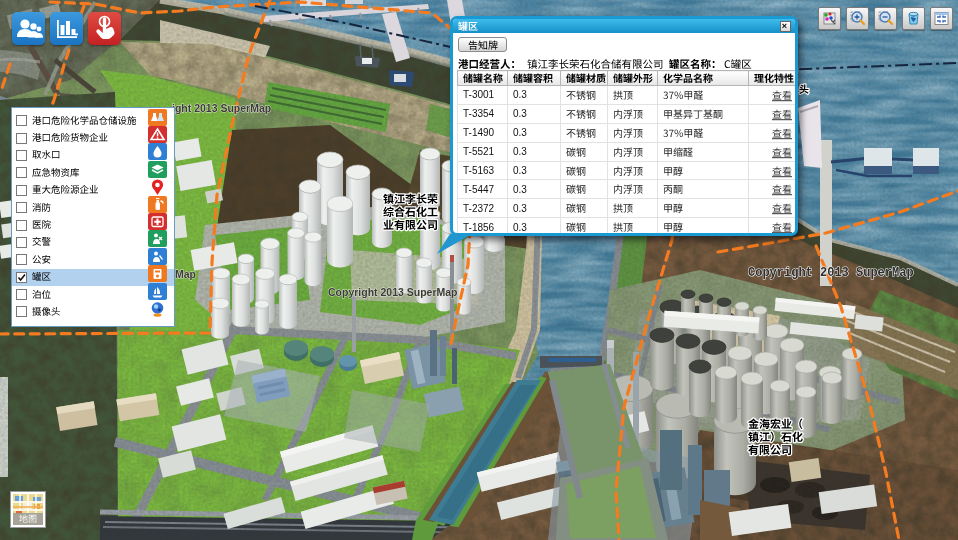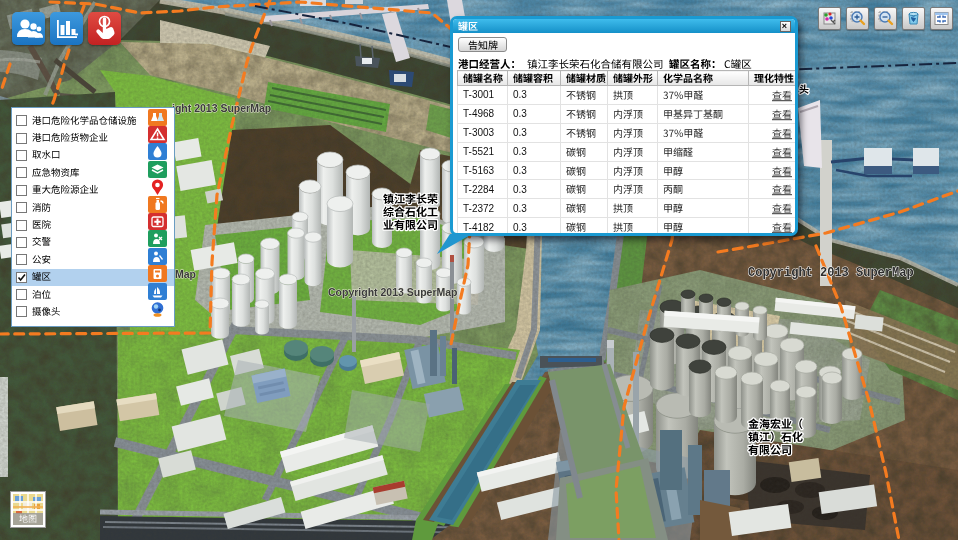--- a/index.html
+++ b/index.html
@@ -892,38 +892,38 @@
               </svg></td>
             <td><svg width="40" height="14" viewBox="0 -11 40 14" style="vertical-align:-2px;">
                 <path d="M2.6 0.1C3.9 0.1 5.0 -0.7 5.0 -2.0C5.0 -3.0 4.3 -3.6 3.4 -3.8V-3.9C4.2 -4.1 4.7 -4.7 4.7 -5.6C4.7 -6.8 3.8 -7.5 2.6 -7.5C1.8 -7.5 1.1 -7.1 0.6 -6.6L1.1 -6.0C1.5 -6.4 2.0 -6.7 2.6 -6.7C3.3 -6.7 3.8 -6.3 3.8 -5.6C3.8 -4.8 3.3 -4.2 1.8 -4.2V-3.5C3.5 -3.5 4.1 -2.9 4.1 -2.0C4.1 -1.2 3.5 -0.6 2.6 -0.6C1.7 -0.6 1.2 -1.0 0.8 -1.5L0.3 -0.9C0.8 -0.4 1.5 0.1 2.6 0.1Z M7.5 0.0H8.5C8.6 -2.9 8.9 -4.6 10.6 -6.8V-7.3H6.0V-6.5H9.6C8.2 -4.5 7.7 -2.8 7.5 0.0Z M13.1 -2.8C14.2 -2.8 14.8 -3.7 14.8 -5.2C14.8 -6.6 14.2 -7.5 13.1 -7.5C12.2 -7.5 11.5 -6.6 11.5 -5.2C11.5 -3.7 12.2 -2.8 13.1 -2.8ZM13.1 -3.4C12.6 -3.4 12.2 -4.0 12.2 -5.2C12.2 -6.3 12.6 -6.9 13.1 -6.9C13.7 -6.9 14.1 -6.3 14.1 -5.2C14.1 -4.0 13.7 -3.4 13.1 -3.4ZM13.4 0.1H14.0L18.0 -7.5H17.4ZM18.3 0.1C19.3 0.1 19.9 -0.7 19.9 -2.2C19.9 -3.7 19.3 -4.5 18.3 -4.5C17.3 -4.5 16.6 -3.7 16.6 -2.2C16.6 -0.7 17.3 0.1 18.3 0.1ZM18.3 -0.4C17.7 -0.4 17.3 -1.0 17.3 -2.2C17.3 -3.4 17.7 -3.9 18.3 -3.9C18.8 -3.9 19.2 -3.4 19.2 -2.2C19.2 -1.0 18.8 -0.4 18.3 -0.4Z M24.9 -7.0V-5.4H22.3V-7.0ZM25.7 -7.0H28.3V-5.4H25.7ZM24.9 -4.7V-3.1H22.3V-4.7ZM25.7 -4.7H28.3V-3.1H25.7ZM21.6 -7.8V-1.8H22.3V-2.3H24.9V0.8H25.7V-2.3H28.3V-1.8H29.1V-7.8Z M31.6 -1.6H33.9V-0.6H31.6ZM31.6 -2.2V-2.9C31.7 -2.8 31.8 -2.7 31.8 -2.6C32.4 -3.2 32.5 -4.0 32.5 -4.6V-5.5H33.0V-3.8C33.0 -3.3 33.1 -3.2 33.5 -3.2C33.5 -3.2 33.8 -3.2 33.9 -3.2V-2.2ZM30.8 -8.0V-7.3H32.0V-6.1H31.1V0.7H31.6V0.1H33.9V0.6H34.5V-6.1H33.5V-7.3H34.6V-8.0ZM32.5 -6.1V-7.3H33.0V-6.1ZM31.6 -3.1V-5.5H32.1V-4.6C32.1 -4.1 32.0 -3.5 31.6 -3.1ZM33.4 -5.5H33.9V-3.7H33.8C33.8 -3.7 33.6 -3.7 33.5 -3.7C33.4 -3.7 33.4 -3.7 33.4 -3.8ZM37.1 -6.4C36.6 -5.4 35.5 -4.4 34.5 -3.9C34.7 -3.7 34.9 -3.5 35.0 -3.3C35.2 -3.5 35.4 -3.6 35.7 -3.8V-3.3H36.9V-2.2H35.3V-1.5H36.9V-0.3H34.8V0.4H39.9V-0.3H37.6V-1.5H39.3V-2.2H37.6V-3.3H38.9V-3.9C39.1 -3.7 39.3 -3.6 39.6 -3.4C39.7 -3.6 39.9 -3.9 40.0 -4.0C39.1 -4.5 38.3 -5.0 37.6 -5.9L37.7 -6.1ZM35.8 -3.9C36.3 -4.3 36.8 -4.8 37.2 -5.4C37.7 -4.8 38.3 -4.3 38.9 -3.9ZM38.0 -8.4V-7.5H36.5V-8.4H35.8V-7.5H34.7V-6.9H35.8V-6.0H36.5V-6.9H38.0V-6.0H38.7V-6.9H39.9V-7.5H38.7V-8.4Z" fill="#222"></path>
               </svg></td>
             <td class="ck"><svg width="20" height="14" viewBox="0 -11 20 14" style="vertical-align:-2px;">
                 <path d="M3.0 -2.2H7.0V-1.3H3.0ZM3.0 -3.5H7.0V-2.7H3.0ZM2.2 -4.1V-0.8H7.8V-4.1ZM0.7 -0.2V0.5H9.3V-0.2ZM4.6 -8.4V-7.1H0.6V-6.5H3.8C2.9 -5.5 1.6 -4.7 0.4 -4.2C0.5 -4.1 0.7 -3.8 0.8 -3.6C2.2 -4.2 3.7 -5.2 4.6 -6.4V-4.4H5.3V-6.4C6.3 -5.3 7.8 -4.2 9.1 -3.7C9.2 -3.9 9.5 -4.2 9.6 -4.3C8.4 -4.7 7.0 -5.6 6.2 -6.5H9.4V-7.1H5.3V-8.4Z M13.3 -2.1H17.7V-1.4H13.3ZM13.3 -2.7V-3.4H17.7V-2.7ZM13.3 -0.9H17.7V-0.2H13.3ZM18.3 -8.3C16.7 -8.0 13.6 -7.9 11.2 -7.8C11.2 -7.7 11.3 -7.4 11.3 -7.2C12.2 -7.2 13.1 -7.3 14.1 -7.3C14.0 -7.1 13.9 -6.9 13.9 -6.6H11.3V-6.0H13.6C13.5 -5.8 13.4 -5.5 13.3 -5.3H10.6V-4.7H13.0C12.3 -3.6 11.5 -2.7 10.3 -2.0C10.5 -1.9 10.7 -1.6 10.8 -1.4C11.5 -1.8 12.1 -2.3 12.6 -2.9V0.8H13.3V0.4H17.7V0.8H18.4V-4.0H13.4C13.6 -4.2 13.7 -4.4 13.8 -4.7H19.4V-5.3H14.1C14.2 -5.5 14.4 -5.8 14.5 -6.0H18.8V-6.6H14.7L14.9 -7.4C16.4 -7.4 17.7 -7.6 18.7 -7.8Z" fill="#333"></path>
                 <rect x="0" y="1.2" width="20" height="1" fill="#333"></rect>
               </svg></td>
           </tr>
           <tr>
-            <td>T-4968</td>
+            <td>T-3354</td>
             <td>0.3</td>
             <td><svg width="30" height="14" viewBox="0 -11 30 14" style="vertical-align:-2px;">
                 <path d="M5.6 -4.8C6.8 -4.0 8.3 -2.8 9.0 -2.0L9.6 -2.6C8.8 -3.4 7.3 -4.5 6.2 -5.3ZM0.7 -7.7V-6.9H5.1C4.2 -5.2 2.4 -3.5 0.4 -2.6C0.6 -2.4 0.8 -2.1 1.0 -1.9C2.3 -2.6 3.6 -3.6 4.6 -4.8V0.8H5.4V-5.8C5.7 -6.2 5.9 -6.6 6.1 -6.9H9.3V-7.7Z M18.6 -8.3C17.6 -8.1 15.9 -7.9 14.5 -7.8C14.6 -7.6 14.6 -7.4 14.7 -7.2C15.2 -7.2 15.9 -7.3 16.5 -7.3V-6.5H14.3V-5.8H15.9C15.4 -5.1 14.7 -4.5 14.0 -4.1C14.1 -4.0 14.4 -3.8 14.5 -3.6C15.2 -4.0 16.0 -4.8 16.5 -5.6V-3.7H17.2V-5.6C17.7 -4.8 18.4 -4.0 19.1 -3.6C19.3 -3.8 19.5 -4.0 19.6 -4.2C19.0 -4.5 18.2 -5.1 17.8 -5.8H19.5V-6.5H17.2V-7.4C17.9 -7.5 18.6 -7.6 19.1 -7.8ZM14.6 -3.5V-2.8H15.5C15.4 -1.3 15.1 -0.3 13.8 0.3C14.0 0.4 14.2 0.7 14.3 0.8C15.7 0.1 16.0 -1.1 16.2 -2.8H17.3C17.2 -2.4 17.1 -1.9 17.1 -1.6H17.4L18.7 -1.6C18.6 -0.5 18.5 -0.0 18.3 0.1C18.3 0.2 18.2 0.2 18.0 0.2C17.9 0.2 17.4 0.2 16.9 0.2C17.0 0.3 17.1 0.6 17.1 0.8C17.6 0.8 18.1 0.8 18.3 0.8C18.5 0.8 18.7 0.7 18.9 0.6C19.1 0.3 19.2 -0.3 19.3 -1.9C19.3 -2.0 19.4 -2.2 19.4 -2.2H17.9C18.0 -2.6 18.1 -3.1 18.1 -3.5ZM11.8 -8.4C11.5 -7.5 11.0 -6.6 10.4 -6.0C10.5 -5.8 10.7 -5.5 10.8 -5.3C11.1 -5.6 11.4 -6.0 11.6 -6.5H14.0V-7.2H12.0C12.2 -7.5 12.3 -7.9 12.4 -8.2ZM10.6 -3.4V-2.8H12.0V-0.8C12.0 -0.3 11.7 -0.1 11.5 0.0C11.7 0.2 11.8 0.5 11.9 0.7C12.1 0.5 12.3 0.3 14.0 -0.6C13.9 -0.8 13.9 -1.0 13.8 -1.2L12.7 -0.6V-2.8H14.0V-3.4H12.7V-4.8H13.8V-5.5H11.1V-4.8H12.0V-3.4Z M21.7 -8.4C21.4 -7.4 20.9 -6.5 20.3 -6.0C20.4 -5.8 20.6 -5.4 20.7 -5.2C21.1 -5.6 21.4 -6.0 21.7 -6.5H24.0V-7.3H22.0C22.2 -7.6 22.3 -7.9 22.4 -8.2ZM21.9 0.7C22.1 0.6 22.4 0.4 24.0 -0.5C24.0 -0.6 23.9 -0.9 23.9 -1.1L22.7 -0.5V-2.8H24.1V-3.4H22.7V-4.8H23.8V-5.5H21.1V-4.8H22.0V-3.4H20.6V-2.8H22.0V-0.6C22.0 -0.2 21.8 0.0 21.6 0.1C21.7 0.2 21.9 0.6 21.9 0.7ZM24.3 -7.9V0.8H25.0V-7.2H28.6V-0.2C28.6 -0.1 28.5 0.0 28.4 0.0C28.2 0.0 27.8 0.0 27.2 -0.0C27.4 0.2 27.5 0.5 27.5 0.7C28.2 0.7 28.6 0.7 28.9 0.5C29.2 0.4 29.3 0.2 29.3 -0.2V-7.9ZM27.5 -6.8C27.3 -6.0 27.1 -5.2 26.8 -4.4C26.5 -5.0 26.1 -5.7 25.8 -6.2L25.2 -5.9C25.7 -5.2 26.1 -4.4 26.5 -3.6C26.1 -2.5 25.6 -1.6 25.1 -0.8C25.2 -0.7 25.5 -0.5 25.6 -0.4C26.1 -1.1 26.5 -1.9 26.9 -2.9C27.2 -2.2 27.5 -1.5 27.7 -1.0L28.3 -1.3C28.0 -1.9 27.6 -2.8 27.2 -3.7C27.6 -4.7 27.9 -5.7 28.1 -6.7Z" fill="#222"></path>
               </svg></td>
             <td><svg width="30" height="14" viewBox="0 -11 30 14" style="vertical-align:-2px;">
                 <path d="M1.0 -6.7V0.8H1.7V-6.0H4.6C4.6 -4.6 4.2 -3.0 2.0 -1.8C2.2 -1.7 2.4 -1.4 2.5 -1.2C3.9 -2.0 4.6 -3.0 5.0 -3.9C5.9 -3.1 6.9 -2.0 7.4 -1.4L8.0 -1.8C7.4 -2.6 6.2 -3.8 5.2 -4.6C5.3 -5.1 5.4 -5.5 5.4 -6.0H8.3V-0.2C8.3 -0.0 8.2 0.0 8.0 0.1C7.8 0.1 7.2 0.1 6.5 0.0C6.6 0.2 6.7 0.6 6.7 0.8C7.6 0.8 8.2 0.8 8.6 0.7C8.9 0.5 9.0 0.3 9.0 -0.2V-6.7H5.4V-8.4H4.6V-6.7Z M18.7 -8.4C17.5 -8.1 15.2 -7.8 13.3 -7.7C13.4 -7.5 13.5 -7.3 13.5 -7.1C15.4 -7.2 17.7 -7.4 19.2 -7.8ZM13.6 -6.6C13.9 -6.2 14.2 -5.5 14.4 -5.0L15.0 -5.3C14.9 -5.7 14.6 -6.4 14.3 -6.9ZM15.5 -6.8C15.7 -6.3 15.9 -5.6 16.0 -5.2L16.7 -5.4C16.6 -5.9 16.4 -6.5 16.1 -7.0ZM18.2 -7.2C18.0 -6.7 17.6 -5.8 17.2 -5.3L17.8 -5.0C18.2 -5.5 18.6 -6.3 18.9 -7.0ZM10.9 -7.8C11.5 -7.4 12.3 -6.9 12.7 -6.6L13.1 -7.2C12.7 -7.5 11.9 -8.0 11.3 -8.3ZM10.4 -5.1C11.0 -4.7 11.8 -4.3 12.2 -4.0L12.6 -4.6C12.2 -4.9 11.4 -5.3 10.8 -5.6ZM10.6 0.2 11.3 0.7C11.8 -0.3 12.5 -1.5 13.0 -2.6L12.4 -3.1C11.9 -1.9 11.1 -0.6 10.6 0.2ZM15.9 -3.1V-2.6H13.1V-1.9H15.9V-0.0C15.9 0.1 15.9 0.1 15.7 0.1C15.6 0.1 15.1 0.1 14.5 0.1C14.6 0.3 14.8 0.6 14.8 0.8C15.5 0.8 15.9 0.8 16.2 0.7C16.6 0.6 16.6 0.4 16.6 0.0V-1.9H19.4V-2.6H16.6V-2.9C17.3 -3.3 18.1 -4.0 18.6 -4.6L18.1 -5.0L18.0 -4.9H13.7V-4.2H17.3C16.9 -3.8 16.4 -3.4 15.9 -3.1Z M26.6 -5.0V-3.0C26.6 -1.9 26.4 -0.6 24.0 0.2C24.1 0.4 24.4 0.6 24.4 0.8C26.9 -0.1 27.4 -1.7 27.4 -2.9V-5.0ZM27.1 -0.9C27.8 -0.4 28.7 0.3 29.1 0.8L29.6 0.2C29.2 -0.2 28.3 -0.9 27.6 -1.4ZM24.8 -6.3V-1.6H25.5V-5.6H28.5V-1.6H29.2V-6.3H26.9L27.3 -7.3H29.6V-8.0H24.4V-7.3H26.5C26.4 -7.0 26.3 -6.6 26.2 -6.3ZM20.4 -7.7V-7.0H22.1V-0.5C22.1 -0.4 22.0 -0.3 21.9 -0.3C21.7 -0.3 21.1 -0.3 20.5 -0.3C20.7 -0.1 20.8 0.2 20.8 0.4C21.6 0.5 22.1 0.4 22.4 0.3C22.7 0.2 22.8 -0.1 22.8 -0.5V-7.0H24.2V-7.7Z" fill="#222"></path>
               </svg></td>
             <td><svg width="60" height="14" viewBox="0 -11 60 14" style="vertical-align:-2px;">
                 <path d="M4.6 -7.0V-5.4H2.0V-7.0ZM5.4 -7.0H8.0V-5.4H5.4ZM4.6 -4.7V-3.1H2.0V-4.7ZM5.4 -4.7H8.0V-3.1H5.4ZM1.3 -7.8V-1.8H2.0V-2.3H4.6V0.8H5.4V-2.3H8.0V-1.8H8.8V-7.8Z M16.8 -8.4V-7.4H13.2V-8.4H12.4V-7.4H10.9V-6.8H12.4V-3.6H10.5V-3.0H12.6C12.1 -2.2 11.2 -1.6 10.4 -1.3C10.5 -1.1 10.7 -0.9 10.8 -0.7C11.8 -1.2 12.8 -2.0 13.5 -3.0H16.6C17.2 -2.1 18.2 -1.2 19.2 -0.8C19.3 -1.0 19.5 -1.3 19.7 -1.4C18.8 -1.7 18.0 -2.3 17.4 -3.0H19.6V-3.6H17.6V-6.8H19.1V-7.4H17.6V-8.4ZM13.2 -6.8H16.8V-6.1H13.2ZM14.6 -2.6V-1.8H12.6V-1.2H14.6V-0.1H11.2V0.5H18.8V-0.1H15.4V-1.2H17.5V-1.8H15.4V-2.6ZM13.2 -5.6H16.8V-4.9H13.2ZM13.2 -4.3H16.8V-3.6H13.2Z M26.5 -3.3V-2.2H23.3L23.4 -2.5V-3.3H22.6V-2.6L22.6 -2.2H20.5V-1.6H22.5C22.3 -0.9 21.8 -0.2 20.5 0.3C20.7 0.4 20.9 0.7 21.0 0.8C22.5 0.2 23.1 -0.7 23.3 -1.6H26.5V0.8H27.3V-1.6H29.5V-2.2H27.3V-3.3ZM21.4 -7.6V-4.9C21.4 -3.9 21.9 -3.7 23.5 -3.7C23.9 -3.7 27.1 -3.7 27.5 -3.7C28.8 -3.7 29.1 -3.9 29.3 -5.1C29.1 -5.1 28.7 -5.2 28.6 -5.3C28.5 -4.5 28.3 -4.3 27.5 -4.3C26.8 -4.3 24.0 -4.3 23.5 -4.3C22.3 -4.3 22.1 -4.4 22.1 -4.9V-5.5H28.3V-7.9H21.4ZM22.1 -7.3H27.6V-6.2H22.1Z M30.6 -7.5V-6.7H34.9V-0.4C34.9 -0.2 34.8 -0.1 34.5 -0.1C34.3 -0.1 33.4 -0.1 32.4 -0.1C32.6 0.1 32.7 0.5 32.8 0.7C34.0 0.7 34.7 0.7 35.1 0.6C35.6 0.4 35.7 0.2 35.7 -0.4V-6.7H39.4V-7.5Z M46.8 -8.4V-7.4H43.2V-8.4H42.5V-7.4H40.9V-6.8H42.5V-3.6H40.5V-3.0H42.6C42.1 -2.2 41.2 -1.6 40.4 -1.3C40.5 -1.1 40.7 -0.9 40.9 -0.7C41.8 -1.2 42.8 -2.0 43.5 -3.0H46.6C47.2 -2.1 48.2 -1.2 49.2 -0.8C49.3 -1.0 49.5 -1.3 49.7 -1.4C48.8 -1.7 48.0 -2.3 47.4 -3.0H49.5V-3.6H47.6V-6.8H49.1V-7.4H47.6V-8.4ZM43.2 -6.8H46.8V-6.1H43.2ZM44.6 -2.6V-1.8H42.5V-1.2H44.6V-0.1H41.2V0.5H48.8V-0.1H45.4V-1.2H47.5V-1.8H45.4V-2.6ZM43.2 -5.6H46.8V-4.9H43.2ZM43.2 -4.3H46.8V-3.6H43.2Z M55.8 -6.3V-5.6H58.2V-6.3ZM51.2 -1.6H53.6V-0.6H51.2ZM51.2 -2.2V-2.9C51.3 -2.8 51.4 -2.7 51.5 -2.6C52.0 -3.2 52.2 -4.0 52.2 -4.6V-5.5H52.6V-3.8C52.6 -3.3 52.8 -3.2 53.1 -3.2H53.6V-2.2ZM50.5 -8.0V-7.3H51.6V-6.1H50.7V0.7H51.2V0.1H53.6V0.6H54.1V-6.1H53.2V-7.3H54.3V-8.0ZM52.2 -6.1V-7.3H52.6V-6.1ZM51.2 -3.0V-5.5H51.7V-4.6C51.7 -4.1 51.6 -3.5 51.2 -3.0ZM53.1 -5.5H53.6V-3.7H53.5C53.4 -3.7 53.2 -3.7 53.2 -3.7C53.1 -3.7 53.1 -3.7 53.1 -3.8ZM54.7 -7.9V0.8H55.4V-7.3H58.7V-0.1C58.7 0.0 58.6 0.1 58.5 0.1C58.3 0.1 57.9 0.1 57.4 0.1C57.5 0.3 57.6 0.6 57.6 0.8C58.2 0.8 58.7 0.8 59.0 0.7C59.2 0.5 59.3 0.3 59.3 -0.1V-7.9ZM56.5 -4.0H57.5V-2.2H56.5ZM56.0 -4.6V-1.0H56.5V-1.6H58.0V-4.6Z" fill="#222"></path>
               </svg></td>
             <td class="ck"><svg width="20" height="14" viewBox="0 -11 20 14" style="vertical-align:-2px;">
                 <path d="M3.0 -2.2H7.0V-1.3H3.0ZM3.0 -3.5H7.0V-2.7H3.0ZM2.2 -4.1V-0.8H7.8V-4.1ZM0.7 -0.2V0.5H9.3V-0.2ZM4.6 -8.4V-7.1H0.6V-6.5H3.8C2.9 -5.5 1.6 -4.7 0.4 -4.2C0.5 -4.1 0.7 -3.8 0.8 -3.6C2.2 -4.2 3.7 -5.2 4.6 -6.4V-4.4H5.3V-6.4C6.3 -5.3 7.8 -4.2 9.1 -3.7C9.2 -3.9 9.5 -4.2 9.6 -4.3C8.4 -4.7 7.0 -5.6 6.2 -6.5H9.4V-7.1H5.3V-8.4Z M13.3 -2.1H17.7V-1.4H13.3ZM13.3 -2.7V-3.4H17.7V-2.7ZM13.3 -0.9H17.7V-0.2H13.3ZM18.3 -8.3C16.7 -8.0 13.6 -7.9 11.2 -7.8C11.2 -7.7 11.3 -7.4 11.3 -7.2C12.2 -7.2 13.1 -7.3 14.1 -7.3C14.0 -7.1 13.9 -6.9 13.9 -6.6H11.3V-6.0H13.6C13.5 -5.8 13.4 -5.5 13.3 -5.3H10.6V-4.7H13.0C12.3 -3.6 11.5 -2.7 10.3 -2.0C10.5 -1.9 10.7 -1.6 10.8 -1.4C11.5 -1.8 12.1 -2.3 12.6 -2.9V0.8H13.3V0.4H17.7V0.8H18.4V-4.0H13.4C13.6 -4.2 13.7 -4.4 13.8 -4.7H19.4V-5.3H14.1C14.2 -5.5 14.4 -5.8 14.5 -6.0H18.8V-6.6H14.7L14.9 -7.4C16.4 -7.4 17.7 -7.6 18.7 -7.8Z" fill="#333"></path>
                 <rect x="0" y="1.2" width="20" height="1" fill="#333"></rect>
               </svg></td>
           </tr>
           <tr>
-            <td>T-3003</td>
+            <td>T-1490</td>
             <td>0.3</td>
             <td><svg width="30" height="14" viewBox="0 -11 30 14" style="vertical-align:-2px;">
                 <path d="M5.6 -4.8C6.8 -4.0 8.3 -2.8 9.0 -2.0L9.6 -2.6C8.8 -3.4 7.3 -4.5 6.2 -5.3ZM0.7 -7.7V-6.9H5.1C4.2 -5.2 2.4 -3.5 0.4 -2.6C0.6 -2.4 0.8 -2.1 1.0 -1.9C2.3 -2.6 3.6 -3.6 4.6 -4.8V0.8H5.4V-5.8C5.7 -6.2 5.9 -6.6 6.1 -6.9H9.3V-7.7Z M18.6 -8.3C17.6 -8.1 15.9 -7.9 14.5 -7.8C14.6 -7.6 14.6 -7.4 14.7 -7.2C15.2 -7.2 15.9 -7.3 16.5 -7.3V-6.5H14.3V-5.8H15.9C15.4 -5.1 14.7 -4.5 14.0 -4.1C14.1 -4.0 14.4 -3.8 14.5 -3.6C15.2 -4.0 16.0 -4.8 16.5 -5.6V-3.7H17.2V-5.6C17.7 -4.8 18.4 -4.0 19.1 -3.6C19.3 -3.8 19.5 -4.0 19.6 -4.2C19.0 -4.5 18.2 -5.1 17.8 -5.8H19.5V-6.5H17.2V-7.4C17.9 -7.5 18.6 -7.6 19.1 -7.8ZM14.6 -3.5V-2.8H15.5C15.4 -1.3 15.1 -0.3 13.8 0.3C14.0 0.4 14.2 0.7 14.3 0.8C15.7 0.1 16.0 -1.1 16.2 -2.8H17.3C17.2 -2.4 17.1 -1.9 17.1 -1.6H17.4L18.7 -1.6C18.6 -0.5 18.5 -0.0 18.3 0.1C18.3 0.2 18.2 0.2 18.0 0.2C17.9 0.2 17.4 0.2 16.9 0.2C17.0 0.3 17.1 0.6 17.1 0.8C17.6 0.8 18.1 0.8 18.3 0.8C18.5 0.8 18.7 0.7 18.9 0.6C19.1 0.3 19.2 -0.3 19.3 -1.9C19.3 -2.0 19.4 -2.2 19.4 -2.2H17.9C18.0 -2.6 18.1 -3.1 18.1 -3.5ZM11.8 -8.4C11.5 -7.5 11.0 -6.6 10.4 -6.0C10.5 -5.8 10.7 -5.5 10.8 -5.3C11.1 -5.6 11.4 -6.0 11.6 -6.5H14.0V-7.2H12.0C12.2 -7.5 12.3 -7.9 12.4 -8.2ZM10.6 -3.4V-2.8H12.0V-0.8C12.0 -0.3 11.7 -0.1 11.5 0.0C11.7 0.2 11.8 0.5 11.9 0.7C12.1 0.5 12.3 0.3 14.0 -0.6C13.9 -0.8 13.9 -1.0 13.8 -1.2L12.7 -0.6V-2.8H14.0V-3.4H12.7V-4.8H13.8V-5.5H11.1V-4.8H12.0V-3.4Z M21.7 -8.4C21.4 -7.4 20.9 -6.5 20.3 -6.0C20.4 -5.8 20.6 -5.4 20.7 -5.2C21.1 -5.6 21.4 -6.0 21.7 -6.5H24.0V-7.3H22.0C22.2 -7.6 22.3 -7.9 22.4 -8.2ZM21.9 0.7C22.1 0.6 22.4 0.4 24.0 -0.5C24.0 -0.6 23.9 -0.9 23.9 -1.1L22.7 -0.5V-2.8H24.1V-3.4H22.7V-4.8H23.8V-5.5H21.1V-4.8H22.0V-3.4H20.6V-2.8H22.0V-0.6C22.0 -0.2 21.8 0.0 21.6 0.1C21.7 0.2 21.9 0.6 21.9 0.7ZM24.3 -7.9V0.8H25.0V-7.2H28.6V-0.2C28.6 -0.1 28.5 0.0 28.4 0.0C28.2 0.0 27.8 0.0 27.2 -0.0C27.4 0.2 27.5 0.5 27.5 0.7C28.2 0.7 28.6 0.7 28.9 0.5C29.2 0.4 29.3 0.2 29.3 -0.2V-7.9ZM27.5 -6.8C27.3 -6.0 27.1 -5.2 26.8 -4.4C26.5 -5.0 26.1 -5.7 25.8 -6.2L25.2 -5.9C25.7 -5.2 26.1 -4.4 26.5 -3.6C26.1 -2.5 25.6 -1.6 25.1 -0.8C25.2 -0.7 25.5 -0.5 25.6 -0.4C26.1 -1.1 26.5 -1.9 26.9 -2.9C27.2 -2.2 27.5 -1.5 27.7 -1.0L28.3 -1.3C28.0 -1.9 27.6 -2.8 27.2 -3.7C27.6 -4.7 27.9 -5.7 28.1 -6.7Z" fill="#222"></path>
               </svg></td>
             <td><svg width="30" height="14" viewBox="0 -11 30 14" style="vertical-align:-2px;">
                 <path d="M1.0 -6.7V0.8H1.7V-6.0H4.6C4.6 -4.6 4.2 -3.0 2.0 -1.8C2.2 -1.7 2.4 -1.4 2.5 -1.2C3.9 -2.0 4.6 -3.0 5.0 -3.9C5.9 -3.1 6.9 -2.0 7.4 -1.4L8.0 -1.8C7.4 -2.6 6.2 -3.8 5.2 -4.6C5.3 -5.1 5.4 -5.5 5.4 -6.0H8.3V-0.2C8.3 -0.0 8.2 0.0 8.0 0.1C7.8 0.1 7.2 0.1 6.5 0.0C6.6 0.2 6.7 0.6 6.7 0.8C7.6 0.8 8.2 0.8 8.6 0.7C8.9 0.5 9.0 0.3 9.0 -0.2V-6.7H5.4V-8.4H4.6V-6.7Z M18.7 -8.4C17.5 -8.1 15.2 -7.8 13.3 -7.7C13.4 -7.5 13.5 -7.3 13.5 -7.1C15.4 -7.2 17.7 -7.4 19.2 -7.8ZM13.6 -6.6C13.9 -6.2 14.2 -5.5 14.4 -5.0L15.0 -5.3C14.9 -5.7 14.6 -6.4 14.3 -6.9ZM15.5 -6.8C15.7 -6.3 15.9 -5.6 16.0 -5.2L16.7 -5.4C16.6 -5.9 16.4 -6.5 16.1 -7.0ZM18.2 -7.2C18.0 -6.7 17.6 -5.8 17.2 -5.3L17.8 -5.0C18.2 -5.5 18.6 -6.3 18.9 -7.0ZM10.9 -7.8C11.5 -7.4 12.3 -6.9 12.7 -6.6L13.1 -7.2C12.7 -7.5 11.9 -8.0 11.3 -8.3ZM10.4 -5.1C11.0 -4.7 11.8 -4.3 12.2 -4.0L12.6 -4.6C12.2 -4.9 11.4 -5.3 10.8 -5.6ZM10.6 0.2 11.3 0.7C11.8 -0.3 12.5 -1.5 13.0 -2.6L12.4 -3.1C11.9 -1.9 11.1 -0.6 10.6 0.2ZM15.9 -3.1V-2.6H13.1V-1.9H15.9V-0.0C15.9 0.1 15.9 0.1 15.7 0.1C15.6 0.1 15.1 0.1 14.5 0.1C14.6 0.3 14.8 0.6 14.8 0.8C15.5 0.8 15.9 0.8 16.2 0.7C16.6 0.6 16.6 0.4 16.6 0.0V-1.9H19.4V-2.6H16.6V-2.9C17.3 -3.3 18.1 -4.0 18.6 -4.6L18.1 -5.0L18.0 -4.9H13.7V-4.2H17.3C16.9 -3.8 16.4 -3.4 15.9 -3.1Z M26.6 -5.0V-3.0C26.6 -1.9 26.4 -0.6 24.0 0.2C24.1 0.4 24.4 0.6 24.4 0.8C26.9 -0.1 27.4 -1.7 27.4 -2.9V-5.0ZM27.1 -0.9C27.8 -0.4 28.7 0.3 29.1 0.8L29.6 0.2C29.2 -0.2 28.3 -0.9 27.6 -1.4ZM24.8 -6.3V-1.6H25.5V-5.6H28.5V-1.6H29.2V-6.3H26.9L27.3 -7.3H29.6V-8.0H24.4V-7.3H26.5C26.4 -7.0 26.3 -6.6 26.2 -6.3ZM20.4 -7.7V-7.0H22.1V-0.5C22.1 -0.4 22.0 -0.3 21.9 -0.3C21.7 -0.3 21.1 -0.3 20.5 -0.3C20.7 -0.1 20.8 0.2 20.8 0.4C21.6 0.5 22.1 0.4 22.4 0.3C22.7 0.2 22.8 -0.1 22.8 -0.5V-7.0H24.2V-7.7Z" fill="#222"></path>
               </svg></td>
             <td><svg width="40" height="14" viewBox="0 -11 40 14" style="vertical-align:-2px;">
                 <path d="M2.6 0.1C3.9 0.1 5.0 -0.7 5.0 -2.0C5.0 -3.0 4.3 -3.6 3.4 -3.8V-3.9C4.2 -4.1 4.7 -4.7 4.7 -5.6C4.7 -6.8 3.8 -7.5 2.6 -7.5C1.8 -7.5 1.1 -7.1 0.6 -6.6L1.1 -6.0C1.5 -6.4 2.0 -6.7 2.6 -6.7C3.3 -6.7 3.8 -6.3 3.8 -5.6C3.8 -4.8 3.3 -4.2 1.8 -4.2V-3.5C3.5 -3.5 4.1 -2.9 4.1 -2.0C4.1 -1.2 3.5 -0.6 2.6 -0.6C1.7 -0.6 1.2 -1.0 0.8 -1.5L0.3 -0.9C0.8 -0.4 1.5 0.1 2.6 0.1Z M7.5 0.0H8.5C8.6 -2.9 8.9 -4.6 10.6 -6.8V-7.3H6.0V-6.5H9.6C8.2 -4.5 7.7 -2.8 7.5 0.0Z M13.1 -2.8C14.2 -2.8 14.8 -3.7 14.8 -5.2C14.8 -6.6 14.2 -7.5 13.1 -7.5C12.2 -7.5 11.5 -6.6 11.5 -5.2C11.5 -3.7 12.2 -2.8 13.1 -2.8ZM13.1 -3.4C12.6 -3.4 12.2 -4.0 12.2 -5.2C12.2 -6.3 12.6 -6.9 13.1 -6.9C13.7 -6.9 14.1 -6.3 14.1 -5.2C14.1 -4.0 13.7 -3.4 13.1 -3.4ZM13.4 0.1H14.0L18.0 -7.5H17.4ZM18.3 0.1C19.3 0.1 19.9 -0.7 19.9 -2.2C19.9 -3.7 19.3 -4.5 18.3 -4.5C17.3 -4.5 16.6 -3.7 16.6 -2.2C16.6 -0.7 17.3 0.1 18.3 0.1ZM18.3 -0.4C17.7 -0.4 17.3 -1.0 17.3 -2.2C17.3 -3.4 17.7 -3.9 18.3 -3.9C18.8 -3.9 19.2 -3.4 19.2 -2.2C19.2 -1.0 18.8 -0.4 18.3 -0.4Z M24.9 -7.0V-5.4H22.3V-7.0ZM25.7 -7.0H28.3V-5.4H25.7ZM24.9 -4.7V-3.1H22.3V-4.7ZM25.7 -4.7H28.3V-3.1H25.7ZM21.6 -7.8V-1.8H22.3V-2.3H24.9V0.8H25.7V-2.3H28.3V-1.8H29.1V-7.8Z M31.6 -1.6H33.9V-0.6H31.6ZM31.6 -2.2V-2.9C31.7 -2.8 31.8 -2.7 31.8 -2.6C32.4 -3.2 32.5 -4.0 32.5 -4.6V-5.5H33.0V-3.8C33.0 -3.3 33.1 -3.2 33.5 -3.2C33.5 -3.2 33.8 -3.2 33.9 -3.2V-2.2ZM30.8 -8.0V-7.3H32.0V-6.1H31.1V0.7H31.6V0.1H33.9V0.6H34.5V-6.1H33.5V-7.3H34.6V-8.0ZM32.5 -6.1V-7.3H33.0V-6.1ZM31.6 -3.1V-5.5H32.1V-4.6C32.1 -4.1 32.0 -3.5 31.6 -3.1ZM33.4 -5.5H33.9V-3.7H33.8C33.8 -3.7 33.6 -3.7 33.5 -3.7C33.4 -3.7 33.4 -3.7 33.4 -3.8ZM37.1 -6.4C36.6 -5.4 35.5 -4.4 34.5 -3.9C34.7 -3.7 34.9 -3.5 35.0 -3.3C35.2 -3.5 35.4 -3.6 35.7 -3.8V-3.3H36.9V-2.2H35.3V-1.5H36.9V-0.3H34.8V0.4H39.9V-0.3H37.6V-1.5H39.3V-2.2H37.6V-3.3H38.9V-3.9C39.1 -3.7 39.3 -3.6 39.6 -3.4C39.7 -3.6 39.9 -3.9 40.0 -4.0C39.1 -4.5 38.3 -5.0 37.6 -5.9L37.7 -6.1ZM35.8 -3.9C36.3 -4.3 36.8 -4.8 37.2 -5.4C37.7 -4.8 38.3 -4.3 38.9 -3.9ZM38.0 -8.4V-7.5H36.5V-8.4H35.8V-7.5H34.7V-6.9H35.8V-6.0H36.5V-6.9H38.0V-6.0H38.7V-6.9H39.9V-7.5H38.7V-8.4Z" fill="#222"></path>
               </svg></td>
@@ -960,21 +960,21 @@
               </svg></td>
             <td><svg width="20" height="14" viewBox="0 -11 20 14" style="vertical-align:-2px;">
                 <path d="M4.6 -7.0V-5.4H2.0V-7.0ZM5.4 -7.0H8.0V-5.4H5.4ZM4.6 -4.7V-3.1H2.0V-4.7ZM5.4 -4.7H8.0V-3.1H5.4ZM1.3 -7.8V-1.8H2.0V-2.3H4.6V0.8H5.4V-2.3H8.0V-1.8H8.8V-7.8Z M15.7 -5.7H18.3V-4.7H15.7ZM15.0 -6.2V-4.1H19.0V-6.2ZM16.3 -8.2C16.5 -8.0 16.6 -7.7 16.7 -7.4H14.5V-6.8H19.6V-7.4H17.4C17.3 -7.7 17.1 -8.1 16.9 -8.4ZM16.7 -2.2V-1.8H14.4V-1.1H16.7V-0.0C16.7 0.1 16.6 0.1 16.5 0.1C16.4 0.1 15.9 0.1 15.4 0.1C15.4 0.3 15.6 0.6 15.6 0.8C16.3 0.8 16.8 0.8 17.1 0.7C17.4 0.6 17.4 0.4 17.4 -0.0V-1.1H19.6V-1.8H17.4V-2.0C18.1 -2.3 18.7 -2.8 19.2 -3.2L18.8 -3.6L18.6 -3.5H14.8V-2.9H17.9C17.5 -2.7 17.1 -2.4 16.7 -2.2ZM11.3 -1.6H13.6V-0.6H11.3ZM11.3 -2.2V-2.9C11.4 -2.9 11.5 -2.8 11.5 -2.7C12.1 -3.3 12.2 -4.1 12.2 -4.7V-5.4H12.7V-3.8C12.7 -3.3 12.8 -3.2 13.1 -3.2C13.2 -3.2 13.4 -3.2 13.5 -3.2H13.6V-2.2ZM10.5 -8.0V-7.3H11.7V-6.1H10.7V0.8H11.3V0.1H13.6V0.6H14.2V-6.1H13.2V-7.3H14.3V-8.0ZM12.2 -6.1V-7.3H12.7V-6.1ZM11.3 -3.1V-5.4H11.8V-4.7C11.8 -4.2 11.7 -3.6 11.3 -3.1ZM13.1 -5.4H13.6V-3.7C13.6 -3.6 13.5 -3.6 13.4 -3.6C13.4 -3.6 13.2 -3.6 13.2 -3.6C13.1 -3.6 13.1 -3.6 13.1 -3.8Z" fill="#222"></path>
               </svg></td>
             <td class="ck"><svg width="20" height="14" viewBox="0 -11 20 14" style="vertical-align:-2px;">
                 <path d="M3.0 -2.2H7.0V-1.3H3.0ZM3.0 -3.5H7.0V-2.7H3.0ZM2.2 -4.1V-0.8H7.8V-4.1ZM0.7 -0.2V0.5H9.3V-0.2ZM4.6 -8.4V-7.1H0.6V-6.5H3.8C2.9 -5.5 1.6 -4.7 0.4 -4.2C0.5 -4.1 0.7 -3.8 0.8 -3.6C2.2 -4.2 3.7 -5.2 4.6 -6.4V-4.4H5.3V-6.4C6.3 -5.3 7.8 -4.2 9.1 -3.7C9.2 -3.9 9.5 -4.2 9.6 -4.3C8.4 -4.7 7.0 -5.6 6.2 -6.5H9.4V-7.1H5.3V-8.4Z M13.3 -2.1H17.7V-1.4H13.3ZM13.3 -2.7V-3.4H17.7V-2.7ZM13.3 -0.9H17.7V-0.2H13.3ZM18.3 -8.3C16.7 -8.0 13.6 -7.9 11.2 -7.8C11.2 -7.7 11.3 -7.4 11.3 -7.2C12.2 -7.2 13.1 -7.3 14.1 -7.3C14.0 -7.1 13.9 -6.9 13.9 -6.6H11.3V-6.0H13.6C13.5 -5.8 13.4 -5.5 13.3 -5.3H10.6V-4.7H13.0C12.3 -3.6 11.5 -2.7 10.3 -2.0C10.5 -1.9 10.7 -1.6 10.8 -1.4C11.5 -1.8 12.1 -2.3 12.6 -2.9V0.8H13.3V0.4H17.7V0.8H18.4V-4.0H13.4C13.6 -4.2 13.7 -4.4 13.8 -4.7H19.4V-5.3H14.1C14.2 -5.5 14.4 -5.8 14.5 -6.0H18.8V-6.6H14.7L14.9 -7.4C16.4 -7.4 17.7 -7.6 18.7 -7.8Z" fill="#333"></path>
                 <rect x="0" y="1.2" width="20" height="1" fill="#333"></rect>
               </svg></td>
           </tr>
           <tr>
-            <td>T-2284</td>
+            <td>T-5447</td>
             <td>0.3</td>
             <td><svg width="20" height="14" viewBox="0 -11 20 14" style="vertical-align:-2px;">
                 <path d="M6.0 -3.6C5.9 -3.0 5.7 -2.2 5.5 -1.8L6.0 -1.5C6.2 -2.0 6.4 -2.9 6.5 -3.5ZM8.8 -3.6C8.6 -3.1 8.3 -2.3 8.1 -1.8L8.6 -1.6C8.8 -2.1 9.1 -2.8 9.3 -3.4ZM6.4 -8.4V-6.7H4.9V-8.1H4.3V-6.0H9.2V-8.1H8.6V-6.7H7.1V-8.4ZM4.9 -5.9 4.9 -5.2H3.8V-4.6H4.9C4.7 -2.6 4.4 -1.0 3.6 0.1C3.7 0.1 4.0 0.4 4.1 0.5C5.0 -0.7 5.4 -2.5 5.5 -4.6H9.6V-5.2H5.6L5.6 -5.8ZM7.1 -4.4C7.1 -1.9 6.8 -0.5 4.8 0.3C5.0 0.4 5.2 0.7 5.2 0.8C6.4 0.3 7.1 -0.4 7.4 -1.4C7.8 -0.4 8.4 0.3 9.3 0.7C9.4 0.6 9.6 0.3 9.7 0.2C8.6 -0.2 7.9 -1.2 7.6 -2.5C7.7 -3.1 7.8 -3.7 7.8 -4.4ZM0.4 -7.8V-7.1H1.6C1.4 -5.5 1.0 -3.9 0.3 -2.9C0.4 -2.8 0.7 -2.4 0.7 -2.3C0.9 -2.5 1.0 -2.7 1.2 -3.0V0.3H1.8V-0.5H3.5V-4.8H1.8C2.0 -5.5 2.2 -6.3 2.3 -7.1H3.9V-7.8ZM1.8 -4.1H2.9V-1.2H1.8Z M11.7 -8.4C11.4 -7.4 10.9 -6.5 10.3 -6.0C10.4 -5.8 10.6 -5.4 10.7 -5.2C11.1 -5.6 11.4 -6.0 11.7 -6.5H14.0V-7.3H12.0C12.2 -7.6 12.3 -7.9 12.4 -8.2ZM11.9 0.7C12.1 0.6 12.3 0.4 14.0 -0.5C14.0 -0.6 13.9 -0.9 13.9 -1.1L12.7 -0.5V-2.8H14.1V-3.4H12.7V-4.8H13.8V-5.5H11.1V-4.8H12.0V-3.4H10.6V-2.8H12.0V-0.6C12.0 -0.2 11.8 0.0 11.6 0.1C11.7 0.2 11.9 0.6 11.9 0.7ZM14.3 -7.9V0.8H15.0V-7.2H18.6V-0.2C18.6 -0.1 18.5 0.0 18.4 0.0C18.2 0.0 17.8 0.0 17.2 -0.0C17.4 0.2 17.5 0.5 17.5 0.7C18.2 0.7 18.6 0.7 18.9 0.5C19.2 0.4 19.3 0.2 19.3 -0.2V-7.9ZM17.5 -6.8C17.3 -6.0 17.1 -5.2 16.8 -4.4C16.5 -5.0 16.1 -5.7 15.8 -6.2L15.2 -5.9C15.7 -5.2 16.1 -4.4 16.5 -3.6C16.1 -2.5 15.6 -1.6 15.1 -0.8C15.2 -0.7 15.5 -0.5 15.6 -0.4C16.1 -1.1 16.5 -1.9 16.9 -2.9C17.2 -2.2 17.5 -1.5 17.7 -1.0L18.3 -1.3C18.0 -1.9 17.6 -2.8 17.2 -3.7C17.6 -4.7 17.9 -5.7 18.1 -6.7Z" fill="#222"></path>
               </svg></td>
             <td><svg width="30" height="14" viewBox="0 -11 30 14" style="vertical-align:-2px;">
                 <path d="M1.0 -6.7V0.8H1.7V-6.0H4.6C4.6 -4.6 4.2 -3.0 2.0 -1.8C2.2 -1.7 2.4 -1.4 2.5 -1.2C3.9 -2.0 4.6 -3.0 5.0 -3.9C5.9 -3.1 6.9 -2.0 7.4 -1.4L8.0 -1.8C7.4 -2.6 6.2 -3.8 5.2 -4.6C5.3 -5.1 5.4 -5.5 5.4 -6.0H8.3V-0.2C8.3 -0.0 8.2 0.0 8.0 0.1C7.8 0.1 7.2 0.1 6.5 0.0C6.6 0.2 6.7 0.6 6.7 0.8C7.6 0.8 8.2 0.8 8.6 0.7C8.9 0.5 9.0 0.3 9.0 -0.2V-6.7H5.4V-8.4H4.6V-6.7Z M18.7 -8.4C17.5 -8.1 15.2 -7.8 13.3 -7.7C13.4 -7.5 13.5 -7.3 13.5 -7.1C15.4 -7.2 17.7 -7.4 19.2 -7.8ZM13.6 -6.6C13.9 -6.2 14.2 -5.5 14.4 -5.0L15.0 -5.3C14.9 -5.7 14.6 -6.4 14.3 -6.9ZM15.5 -6.8C15.7 -6.3 15.9 -5.6 16.0 -5.2L16.7 -5.4C16.6 -5.9 16.4 -6.5 16.1 -7.0ZM18.2 -7.2C18.0 -6.7 17.6 -5.8 17.2 -5.3L17.8 -5.0C18.2 -5.5 18.6 -6.3 18.9 -7.0ZM10.9 -7.8C11.5 -7.4 12.3 -6.9 12.7 -6.6L13.1 -7.2C12.7 -7.5 11.9 -8.0 11.3 -8.3ZM10.4 -5.1C11.0 -4.7 11.8 -4.3 12.2 -4.0L12.6 -4.6C12.2 -4.9 11.4 -5.3 10.8 -5.6ZM10.6 0.2 11.3 0.7C11.8 -0.3 12.5 -1.5 13.0 -2.6L12.4 -3.1C11.9 -1.9 11.1 -0.6 10.6 0.2ZM15.9 -3.1V-2.6H13.1V-1.9H15.9V-0.0C15.9 0.1 15.9 0.1 15.7 0.1C15.6 0.1 15.1 0.1 14.5 0.1C14.6 0.3 14.8 0.6 14.8 0.8C15.5 0.8 15.9 0.8 16.2 0.7C16.6 0.6 16.6 0.4 16.6 0.0V-1.9H19.4V-2.6H16.6V-2.9C17.3 -3.3 18.1 -4.0 18.6 -4.6L18.1 -5.0L18.0 -4.9H13.7V-4.2H17.3C16.9 -3.8 16.4 -3.4 15.9 -3.1Z M26.6 -5.0V-3.0C26.6 -1.9 26.4 -0.6 24.0 0.2C24.1 0.4 24.4 0.6 24.4 0.8C26.9 -0.1 27.4 -1.7 27.4 -2.9V-5.0ZM27.1 -0.9C27.8 -0.4 28.7 0.3 29.1 0.8L29.6 0.2C29.2 -0.2 28.3 -0.9 27.6 -1.4ZM24.8 -6.3V-1.6H25.5V-5.6H28.5V-1.6H29.2V-6.3H26.9L27.3 -7.3H29.6V-8.0H24.4V-7.3H26.5C26.4 -7.0 26.3 -6.6 26.2 -6.3ZM20.4 -7.7V-7.0H22.1V-0.5C22.1 -0.4 22.0 -0.3 21.9 -0.3C21.7 -0.3 21.1 -0.3 20.5 -0.3C20.7 -0.1 20.8 0.2 20.8 0.4C21.6 0.5 22.1 0.4 22.4 0.3C22.7 0.2 22.8 -0.1 22.8 -0.5V-7.0H24.2V-7.7Z" fill="#222"></path>
               </svg></td>
             <td><svg width="20" height="14" viewBox="0 -11 20 14" style="vertical-align:-2px;">
                 <path d="M1.1 -5.5V0.8H1.8V-4.8H4.5C4.4 -3.7 3.9 -2.4 2.0 -1.5C2.2 -1.4 2.4 -1.1 2.6 -0.9C3.9 -1.6 4.6 -2.4 4.9 -3.3C5.8 -2.6 6.8 -1.7 7.3 -1.1L7.9 -1.7C7.3 -2.3 6.1 -3.3 5.2 -4.0C5.2 -4.2 5.3 -4.5 5.3 -4.8H8.2V-0.2C8.2 -0.0 8.2 0.0 8.0 0.0C7.8 0.0 7.1 0.0 6.4 0.0C6.5 0.2 6.6 0.5 6.7 0.8C7.6 0.8 8.2 0.8 8.5 0.6C8.9 0.5 9.0 0.3 9.0 -0.2V-5.5H5.4V-5.5V-7.0H9.3V-7.7H0.7V-7.0H4.5V-5.5V-5.5Z M15.8 -6.3V-5.6H18.2V-6.3ZM11.2 -1.6H13.6V-0.6H11.2ZM11.2 -2.2V-2.9C11.3 -2.8 11.4 -2.7 11.5 -2.6C12.1 -3.2 12.2 -4.0 12.2 -4.6V-5.5H12.6V-3.8C12.6 -3.3 12.8 -3.2 13.2 -3.2H13.6V-2.2ZM10.5 -8.0V-7.3H11.6V-6.1H10.7V0.7H11.2V0.1H13.6V0.6H14.1V-6.1H13.2V-7.3H14.3V-8.0ZM12.2 -6.1V-7.3H12.6V-6.1ZM11.2 -3.0V-5.5H11.7V-4.6C11.7 -4.1 11.7 -3.5 11.2 -3.0ZM13.1 -5.5H13.6V-3.7H13.5C13.4 -3.7 13.2 -3.7 13.2 -3.7C13.1 -3.7 13.1 -3.7 13.1 -3.8ZM14.7 -7.9V0.8H15.4V-7.3H18.7V-0.1C18.7 0.0 18.6 0.1 18.5 0.1C18.3 0.1 17.9 0.1 17.4 0.1C17.5 0.3 17.6 0.6 17.6 0.8C18.2 0.8 18.7 0.8 19.0 0.7C19.2 0.5 19.3 0.3 19.3 -0.1V-7.9ZM16.4 -4.0H17.5V-2.2H16.4ZM15.9 -4.6V-1.0H16.4V-1.6H18.0V-4.6Z" fill="#222"></path>
               </svg></td>
@@ -994,21 +994,21 @@
               </svg></td>
             <td><svg width="20" height="14" viewBox="0 -11 20 14" style="vertical-align:-2px;">
                 <path d="M4.6 -7.0V-5.4H2.0V-7.0ZM5.4 -7.0H8.0V-5.4H5.4ZM4.6 -4.7V-3.1H2.0V-4.7ZM5.4 -4.7H8.0V-3.1H5.4ZM1.3 -7.8V-1.8H2.0V-2.3H4.6V0.8H5.4V-2.3H8.0V-1.8H8.8V-7.8Z M15.7 -5.7H18.3V-4.7H15.7ZM15.0 -6.2V-4.1H19.0V-6.2ZM16.3 -8.2C16.5 -8.0 16.6 -7.7 16.7 -7.4H14.5V-6.8H19.6V-7.4H17.4C17.3 -7.7 17.1 -8.1 16.9 -8.4ZM16.7 -2.2V-1.8H14.4V-1.1H16.7V-0.0C16.7 0.1 16.6 0.1 16.5 0.1C16.4 0.1 15.9 0.1 15.4 0.1C15.4 0.3 15.6 0.6 15.6 0.8C16.3 0.8 16.8 0.8 17.1 0.7C17.4 0.6 17.4 0.4 17.4 -0.0V-1.1H19.6V-1.8H17.4V-2.0C18.1 -2.3 18.7 -2.8 19.2 -3.2L18.8 -3.6L18.6 -3.5H14.8V-2.9H17.9C17.5 -2.7 17.1 -2.4 16.7 -2.2ZM11.3 -1.6H13.6V-0.6H11.3ZM11.3 -2.2V-2.9C11.4 -2.9 11.5 -2.8 11.5 -2.7C12.1 -3.3 12.2 -4.1 12.2 -4.7V-5.4H12.7V-3.8C12.7 -3.3 12.8 -3.2 13.1 -3.2C13.2 -3.2 13.4 -3.2 13.5 -3.2H13.6V-2.2ZM10.5 -8.0V-7.3H11.7V-6.1H10.7V0.8H11.3V0.1H13.6V0.6H14.2V-6.1H13.2V-7.3H14.3V-8.0ZM12.2 -6.1V-7.3H12.7V-6.1ZM11.3 -3.1V-5.4H11.8V-4.7C11.8 -4.2 11.7 -3.6 11.3 -3.1ZM13.1 -5.4H13.6V-3.7C13.6 -3.6 13.5 -3.6 13.4 -3.6C13.4 -3.6 13.2 -3.6 13.2 -3.6C13.1 -3.6 13.1 -3.6 13.1 -3.8Z" fill="#222"></path>
               </svg></td>
             <td class="ck"><svg width="20" height="14" viewBox="0 -11 20 14" style="vertical-align:-2px;">
                 <path d="M3.0 -2.2H7.0V-1.3H3.0ZM3.0 -3.5H7.0V-2.7H3.0ZM2.2 -4.1V-0.8H7.8V-4.1ZM0.7 -0.2V0.5H9.3V-0.2ZM4.6 -8.4V-7.1H0.6V-6.5H3.8C2.9 -5.5 1.6 -4.7 0.4 -4.2C0.5 -4.1 0.7 -3.8 0.8 -3.6C2.2 -4.2 3.7 -5.2 4.6 -6.4V-4.4H5.3V-6.4C6.3 -5.3 7.8 -4.2 9.1 -3.7C9.2 -3.9 9.5 -4.2 9.6 -4.3C8.4 -4.7 7.0 -5.6 6.2 -6.5H9.4V-7.1H5.3V-8.4Z M13.3 -2.1H17.7V-1.4H13.3ZM13.3 -2.7V-3.4H17.7V-2.7ZM13.3 -0.9H17.7V-0.2H13.3ZM18.3 -8.3C16.7 -8.0 13.6 -7.9 11.2 -7.8C11.2 -7.7 11.3 -7.4 11.3 -7.2C12.2 -7.2 13.1 -7.3 14.1 -7.3C14.0 -7.1 13.9 -6.9 13.9 -6.6H11.3V-6.0H13.6C13.5 -5.8 13.4 -5.5 13.3 -5.3H10.6V-4.7H13.0C12.3 -3.6 11.5 -2.7 10.3 -2.0C10.5 -1.9 10.7 -1.6 10.8 -1.4C11.5 -1.8 12.1 -2.3 12.6 -2.9V0.8H13.3V0.4H17.7V0.8H18.4V-4.0H13.4C13.6 -4.2 13.7 -4.4 13.8 -4.7H19.4V-5.3H14.1C14.2 -5.5 14.4 -5.8 14.5 -6.0H18.8V-6.6H14.7L14.9 -7.4C16.4 -7.4 17.7 -7.6 18.7 -7.8Z" fill="#333"></path>
                 <rect x="0" y="1.2" width="20" height="1" fill="#333"></rect>
               </svg></td>
           </tr>
           <tr>
-            <td>T-4182</td>
+            <td>T-1856</td>
             <td>0.3</td>
             <td><svg width="20" height="14" viewBox="0 -11 20 14" style="vertical-align:-2px;">
                 <path d="M6.0 -3.6C5.9 -3.0 5.7 -2.2 5.5 -1.8L6.0 -1.5C6.2 -2.0 6.4 -2.9 6.5 -3.5ZM8.8 -3.6C8.6 -3.1 8.3 -2.3 8.1 -1.8L8.6 -1.6C8.8 -2.1 9.1 -2.8 9.3 -3.4ZM6.4 -8.4V-6.7H4.9V-8.1H4.3V-6.0H9.2V-8.1H8.6V-6.7H7.1V-8.4ZM4.9 -5.9 4.9 -5.2H3.8V-4.6H4.9C4.7 -2.6 4.4 -1.0 3.6 0.1C3.7 0.1 4.0 0.4 4.1 0.5C5.0 -0.7 5.4 -2.5 5.5 -4.6H9.6V-5.2H5.6L5.6 -5.8ZM7.1 -4.4C7.1 -1.9 6.8 -0.5 4.8 0.3C5.0 0.4 5.2 0.7 5.2 0.8C6.4 0.3 7.1 -0.4 7.4 -1.4C7.8 -0.4 8.4 0.3 9.3 0.7C9.4 0.6 9.6 0.3 9.7 0.2C8.6 -0.2 7.9 -1.2 7.6 -2.5C7.7 -3.1 7.8 -3.7 7.8 -4.4ZM0.4 -7.8V-7.1H1.6C1.4 -5.5 1.0 -3.9 0.3 -2.9C0.4 -2.8 0.7 -2.4 0.7 -2.3C0.9 -2.5 1.0 -2.7 1.2 -3.0V0.3H1.8V-0.5H3.5V-4.8H1.8C2.0 -5.5 2.2 -6.3 2.3 -7.1H3.9V-7.8ZM1.8 -4.1H2.9V-1.2H1.8Z M11.7 -8.4C11.4 -7.4 10.9 -6.5 10.3 -6.0C10.4 -5.8 10.6 -5.4 10.7 -5.2C11.1 -5.6 11.4 -6.0 11.7 -6.5H14.0V-7.3H12.0C12.2 -7.6 12.3 -7.9 12.4 -8.2ZM11.9 0.7C12.1 0.6 12.3 0.4 14.0 -0.5C14.0 -0.6 13.9 -0.9 13.9 -1.1L12.7 -0.5V-2.8H14.1V-3.4H12.7V-4.8H13.8V-5.5H11.1V-4.8H12.0V-3.4H10.6V-2.8H12.0V-0.6C12.0 -0.2 11.8 0.0 11.6 0.1C11.7 0.2 11.9 0.6 11.9 0.7ZM14.3 -7.9V0.8H15.0V-7.2H18.6V-0.2C18.6 -0.1 18.5 0.0 18.4 0.0C18.2 0.0 17.8 0.0 17.2 -0.0C17.4 0.2 17.5 0.5 17.5 0.7C18.2 0.7 18.6 0.7 18.9 0.5C19.2 0.4 19.3 0.2 19.3 -0.2V-7.9ZM17.5 -6.8C17.3 -6.0 17.1 -5.2 16.8 -4.4C16.5 -5.0 16.1 -5.7 15.8 -6.2L15.2 -5.9C15.7 -5.2 16.1 -4.4 16.5 -3.6C16.1 -2.5 15.6 -1.6 15.1 -0.8C15.2 -0.7 15.5 -0.5 15.6 -0.4C16.1 -1.1 16.5 -1.9 16.9 -2.9C17.2 -2.2 17.5 -1.5 17.7 -1.0L18.3 -1.3C18.0 -1.9 17.6 -2.8 17.2 -3.7C17.6 -4.7 17.9 -5.7 18.1 -6.7Z" fill="#222"></path>
               </svg></td>
             <td><svg width="20" height="14" viewBox="0 -11 20 14" style="vertical-align:-2px;">
                 <path d="M5.0 -1.8C4.6 -1.0 3.8 -0.2 3.1 0.3C3.3 0.4 3.6 0.7 3.7 0.8C4.4 0.2 5.2 -0.6 5.7 -1.5ZM7.2 -1.4C7.9 -0.7 8.6 0.2 8.9 0.8L9.6 0.4C9.2 -0.2 8.5 -1.1 7.8 -1.7ZM1.7 -8.4V-6.4H0.4V-5.7H1.7V-3.5L0.3 -3.1L0.5 -2.4L1.7 -2.7V-0.1C1.7 0.0 1.6 0.1 1.5 0.1C1.4 0.1 1.0 0.1 0.6 0.1C0.7 0.3 0.8 0.6 0.8 0.8C1.4 0.8 1.8 0.8 2.0 0.7C2.3 0.5 2.4 0.3 2.4 -0.1V-3.0L3.5 -3.3L3.4 -4.0L2.4 -3.7V-5.7H3.5V-6.4H2.4V-8.4ZM7.4 -8.3V-6.3H5.6V-8.3H4.9V-6.3H3.8V-5.5H4.9V-3.1H3.5V-2.3H9.6V-3.1H8.2V-5.5H9.4V-6.3H8.2V-8.3ZM5.6 -5.5H7.4V-3.1H5.6Z M16.6 -5.0V-3.0C16.6 -1.9 16.4 -0.6 14.0 0.2C14.1 0.4 14.4 0.6 14.4 0.8C16.9 -0.1 17.4 -1.7 17.4 -2.9V-5.0ZM17.1 -0.9C17.8 -0.4 18.7 0.3 19.1 0.8L19.6 0.2C19.2 -0.2 18.3 -0.9 17.6 -1.4ZM14.8 -6.3V-1.6H15.5V-5.6H18.5V-1.6H19.2V-6.3H16.9L17.3 -7.3H19.6V-8.0H14.4V-7.3H16.5C16.4 -7.0 16.3 -6.6 16.2 -6.3ZM10.4 -7.7V-7.0H12.1V-0.5C12.1 -0.4 12.0 -0.3 11.8 -0.3C11.7 -0.3 11.2 -0.3 10.5 -0.3C10.7 -0.1 10.8 0.2 10.8 0.4C11.6 0.5 12.1 0.4 12.4 0.3C12.7 0.2 12.8 -0.1 12.8 -0.5V-7.0H14.2V-7.7Z" fill="#222"></path>
               </svg></td>
             <td><svg width="20" height="14" viewBox="0 -11 20 14" style="vertical-align:-2px;">
                 <path d="M4.6 -7.0V-5.4H2.0V-7.0ZM5.4 -7.0H8.0V-5.4H5.4ZM4.6 -4.7V-3.1H2.0V-4.7ZM5.4 -4.7H8.0V-3.1H5.4ZM1.3 -7.8V-1.8H2.0V-2.3H4.6V0.8H5.4V-2.3H8.0V-1.8H8.8V-7.8Z M15.7 -5.7H18.3V-4.7H15.7ZM15.0 -6.2V-4.1H19.0V-6.2ZM16.3 -8.2C16.5 -8.0 16.6 -7.7 16.7 -7.4H14.5V-6.8H19.6V-7.4H17.4C17.3 -7.7 17.1 -8.1 16.9 -8.4ZM16.7 -2.2V-1.8H14.4V-1.1H16.7V-0.0C16.7 0.1 16.6 0.1 16.5 0.1C16.4 0.1 15.9 0.1 15.4 0.1C15.4 0.3 15.6 0.6 15.6 0.8C16.3 0.8 16.8 0.8 17.1 0.7C17.4 0.6 17.4 0.4 17.4 -0.0V-1.1H19.6V-1.8H17.4V-2.0C18.1 -2.3 18.7 -2.8 19.2 -3.2L18.8 -3.6L18.6 -3.5H14.8V-2.9H17.9C17.5 -2.7 17.1 -2.4 16.7 -2.2ZM11.3 -1.6H13.6V-0.6H11.3ZM11.3 -2.2V-2.9C11.4 -2.9 11.5 -2.8 11.5 -2.7C12.1 -3.3 12.2 -4.1 12.2 -4.7V-5.4H12.7V-3.8C12.7 -3.3 12.8 -3.2 13.1 -3.2C13.2 -3.2 13.4 -3.2 13.5 -3.2H13.6V-2.2ZM10.5 -8.0V-7.3H11.7V-6.1H10.7V0.8H11.3V0.1H13.6V0.6H14.2V-6.1H13.2V-7.3H14.3V-8.0ZM12.2 -6.1V-7.3H12.7V-6.1ZM11.3 -3.1V-5.4H11.8V-4.7C11.8 -4.2 11.7 -3.6 11.3 -3.1ZM13.1 -5.4H13.6V-3.7C13.6 -3.6 13.5 -3.6 13.4 -3.6C13.4 -3.6 13.2 -3.6 13.2 -3.6C13.1 -3.6 13.1 -3.6 13.1 -3.8Z" fill="#222"></path>
               </svg></td>

